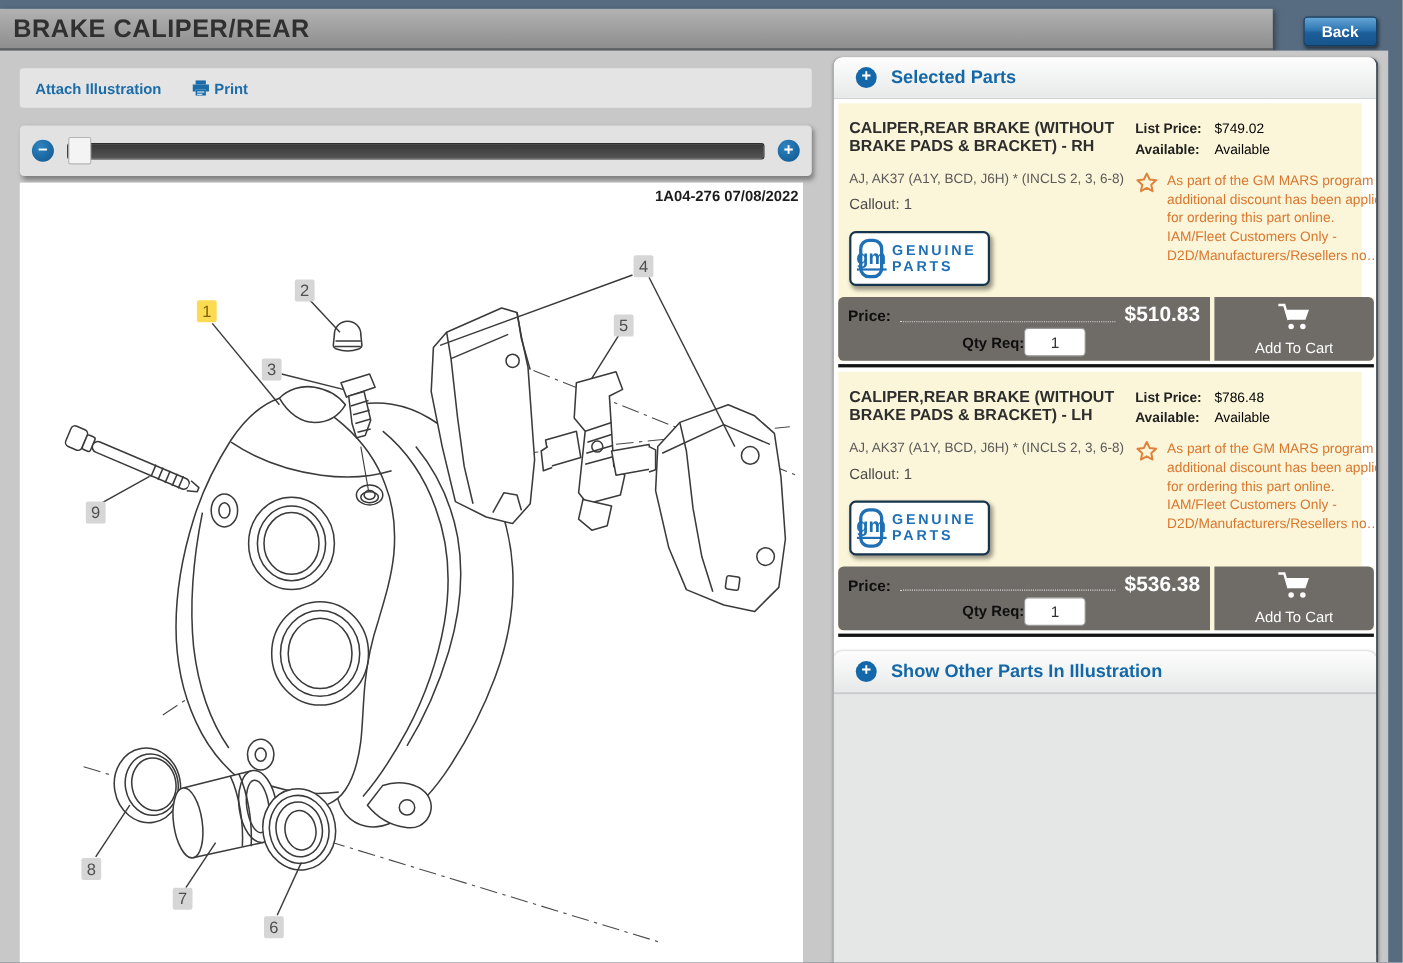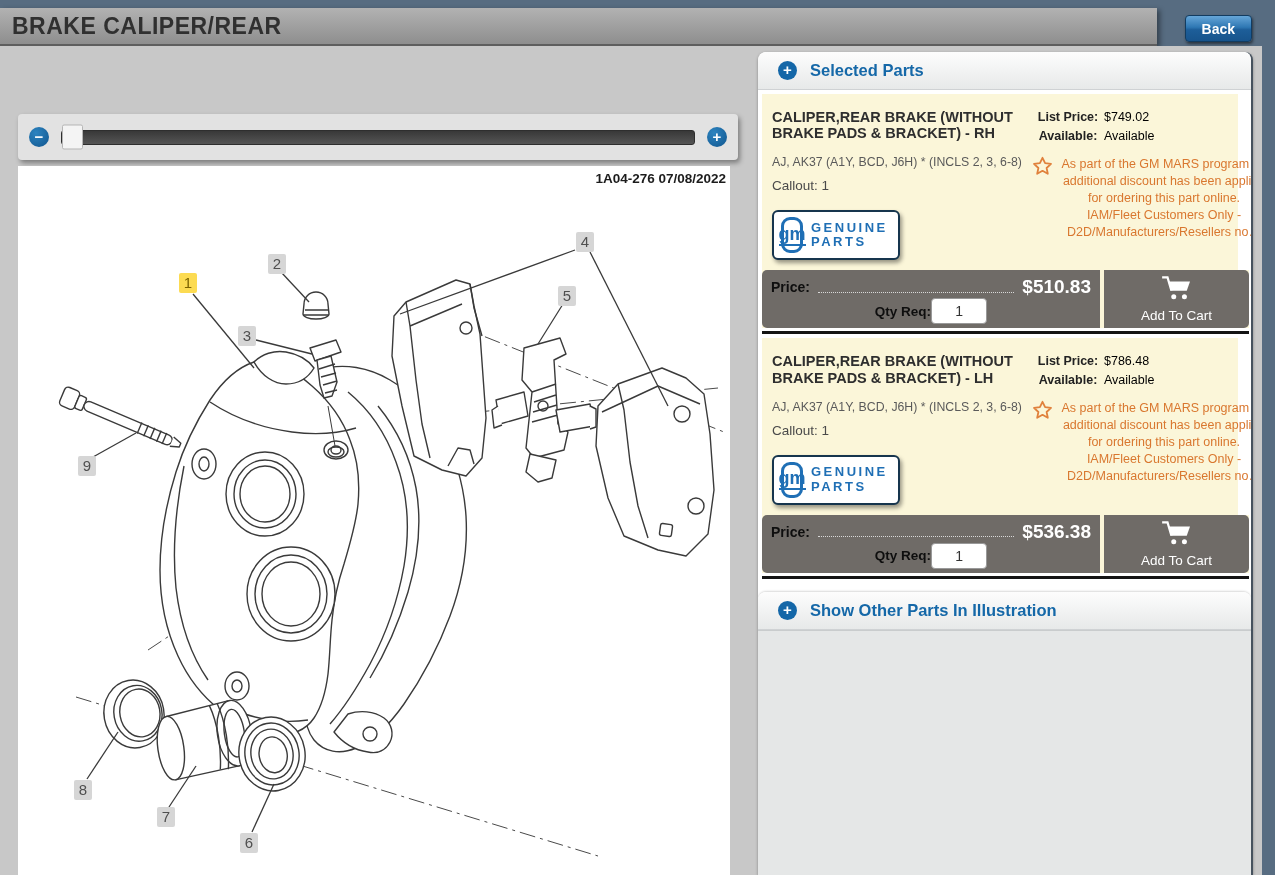--- a/index.html
+++ b/index.html
@@ -52,21 +52,21 @@
   .pc-left { width:250px; flex:0 0 auto; }
   .part-name { font-weight:bold; font-size:14.5px; color:#2e2e2e; line-height:1.12; }
   .part-spec { margin-top:13px; font-size:12.3px; color:#5a5a5a; line-height:1.45; }
   .part-callout { margin-top:6px; font-size:13.5px; color:#4a4a4a; }
   .gm-badge { margin-top:17px; display:inline-flex; align-items:center; gap:8px; background:#fff;
     border:2px solid #16354d; border-radius:6px; padding:5px 10px 5px 7px; box-shadow:2px 3px 4px rgba(0,0,0,.4); }
   .gm-box { width:22px; height:36px; border:3px solid #1f6fb5; border-radius:9px; display:flex;
     align-items:center; justify-content:center; color:#1f6fb5; font-weight:bold; font-size:18px; }
   .gm-box span { border-bottom:2px solid #1f6fb5; line-height:1; padding-bottom:1px; }
   .gm-text { color:#1f6fb5; font-weight:bold; font-size:13px; letter-spacing:2.5px; line-height:1.1; }
-  .pc-right { flex:1; padding-top:1px;text-align:center; }
+  .pc-right { flex:1; padding-top:1px; }
   .kv-row { display:flex; font-size:12.5px; margin-bottom:5px; }
   .kv-label { font-weight:bold; color:#222; width:72px; flex:0 0 auto; }
   .kv-value { color:#000000; }
   .promo { margin-top:13px; display:flex; gap:8px; }
   .promo-text { color:#d9772f; font-size:12.5px; line-height:1.36; width:206px; }
 
   .price-bar { margin:0 2px 0 4px; height:58px; flex:0 0 auto; display:flex; gap:4px; background:#fbf6d9; }
   .pb-left { flex:1; background:#6f6b67; border-radius:5px 0 0 5px; padding:6px 9px 7px 9px;
     display:flex; flex-direction:column; justify-content:space-between; }
   .pb-row1 { display:flex; align-items:center; }
@@ -88,20 +88,36 @@
 </head>
 <body>
 
 <div class="titlebar">
   <h1>BRAKE CALIPER/REAR</h1>
 </div>
 <button class="back-btn">Back</button>
 
 <div class="main">
 
+  <div class="toolbar">
+    <span class="tool-link">
+      <span>Attach Illustration</span>
+    </span>
+    <span class="tool-link">
+      <span style="display:inline-flex">
+        <svg width="15" height="14" viewBox="0 0 16 15">
+            <path fill="#1b6ca8" d="M3 0h10v4H3z"></path>
+            <path fill="#1b6ca8" d="M0 4h16v7h-3v-2H3v2H0z"></path>
+            <path fill="#1b6ca8" d="M3 9h10v6H3z"></path>
+            <path fill="#fff" d="M4.5 11h7v1h-7zM4.5 13h5v1h-5z"></path>
+          </svg>
+      </span>
+      <span>Print</span>
+    </span>
+  </div>
 
   <div class="sliderbar">
     <span class="round-btn">−</span>
     <span class="slider-track">
       <span class="slider-handle"></span>
     </span>
     <span class="round-btn">+</span>
   </div>
 
   <div class="canvas">

